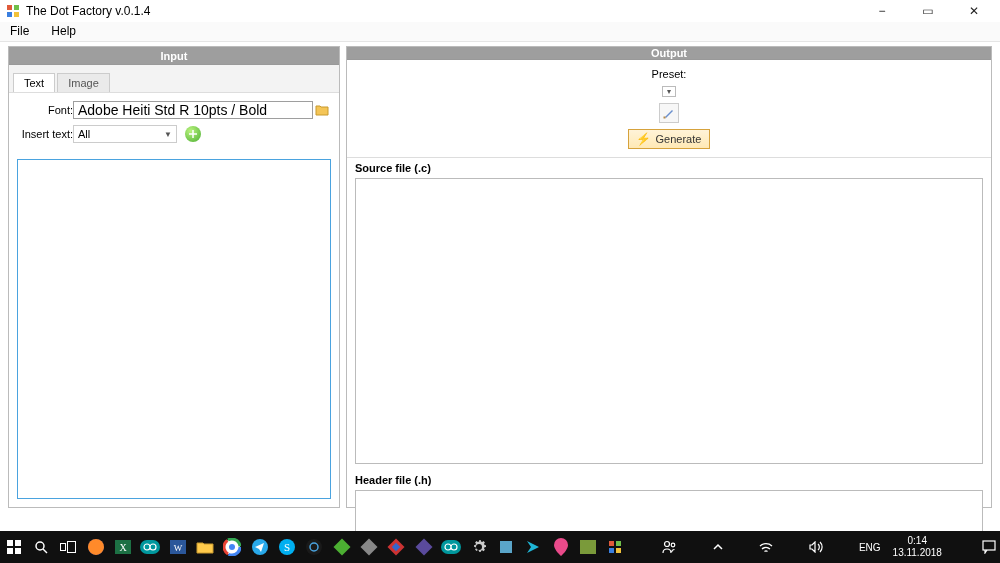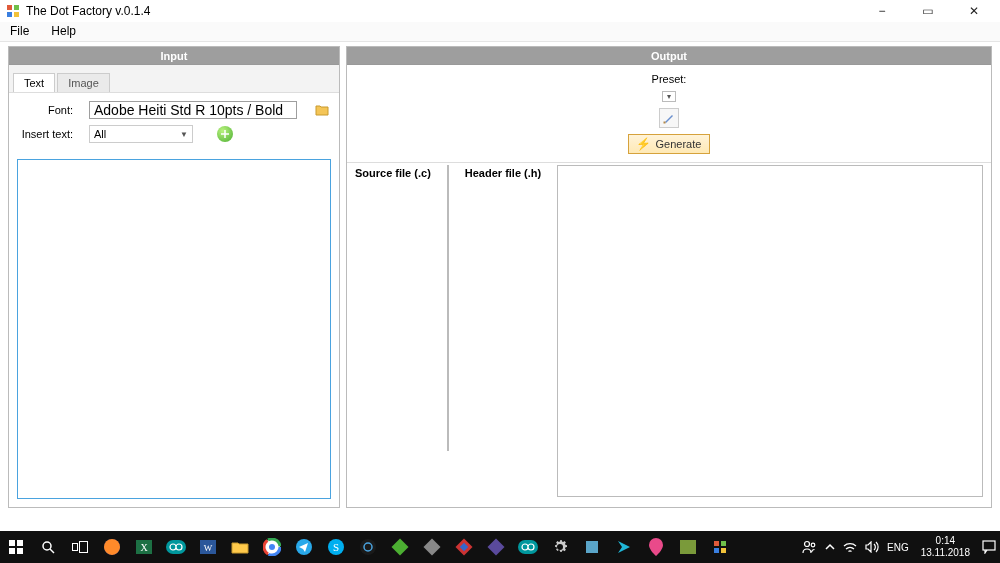--- a/index.html
+++ b/index.html
@@ -80,21 +80,21 @@
 }
 .tab.active {
   background: #fff;
   color: #000;
 }
 .form-pad { padding: 8px 8px 6px 8px; background: #fff; }
 .form-row {
   display: flex;
   align-items: center;
   margin-bottom: 6px;
-  gap: 16px;
+  gap: 0;
 }
 .form-row label {
   width: 56px;
   text-align: right;
   font-size: 11px;
 }
 .text-input {
   flex: 1;
   border: 1px solid #9e9e9e;
   height: 18px;
@@ -174,21 +174,21 @@
   font-size: 11px;
   padding: 4px 8px 2px 8px;
 }
 .file-box {
   margin: 2px 8px 6px 8px;
   border: 1px solid #bbb;
   background: #fff;
 }
 .file-box.source { height: 286px; }
 .file-box.header { flex: 1; min-height: 62px; }
-.output-body { display: flex; flex: 1; padding-bottom: 4px; }
+.output-body { display: flex; flex-direction: column; flex: 1; padding-bottom: 4px; }
 
 
 .taskbar {
   position: absolute;
   bottom: 0; left: 0; right: 0;
   height: 32px;
   background: #101010;
   display: flex;
   align-items: center;
   color: #fff;
@@ -200,21 +200,21 @@
   display: inline-flex;
   align-items: center;
   justify-content: center;
 }
 .taskbar .spacer { flex: 1; }
 .clock-block {
   text-align: center;
   padding: 0 8px;
   line-height: 12px;
 }
-.sys-item { padding: 16px 4px; display: inline-flex; align-items: center; height: 32px; }
+.sys-item { padding: 16px 4px; display: inline-flex; align-items: center; height: 32px; margin-left: 28px; }
 </style>
 </head>
 <body>
 
 <div class="titlebar">
   <span class="app-icon">
     <svg width="14" height="14" viewBox="0 0 14 14">
         <rect x="1" y="1" width="5" height="5" fill="#e05a3a"></rect>
         <rect x="8" y="1" width="5" height="5" fill="#6fbf4a"></rect>
         <rect x="1" y="8" width="5" height="5" fill="#3a7fe0"></rect>

